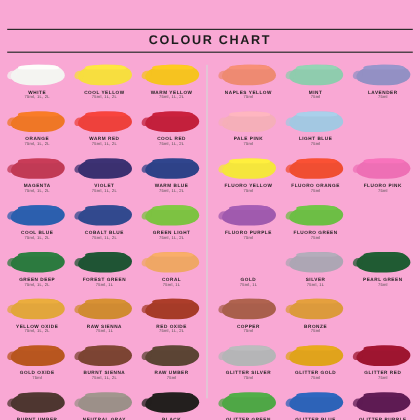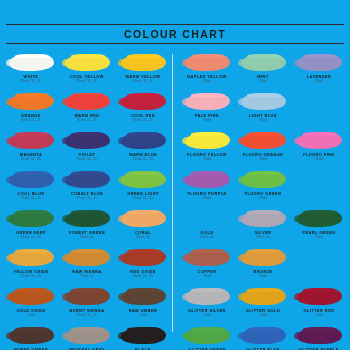--- a/index.html
+++ b/index.html
@@ -5,21 +5,21 @@
   * { box-sizing: border-box; margin: 0; padding: 0; }
   html, body {
     width: 350px; height: 350px;
     background: #ffffff;
     font-family: "Liberation Sans", sans-serif;
     overflow: hidden;
   }
   #sheet {
     position: relative;
     width: 350px; height: 350px;
-    background: #0ea5e9;
+    background: #f9a8d4;
     padding-left: 48px;
   }
 
   
   #header {
     position: absolute;
     left: 6px; top: 24px; width: 338px;
     border-top: 1.6px solid #2b2b2b;
     border-bottom: 1.6px solid #2b2b2b;
     height: 20px;

